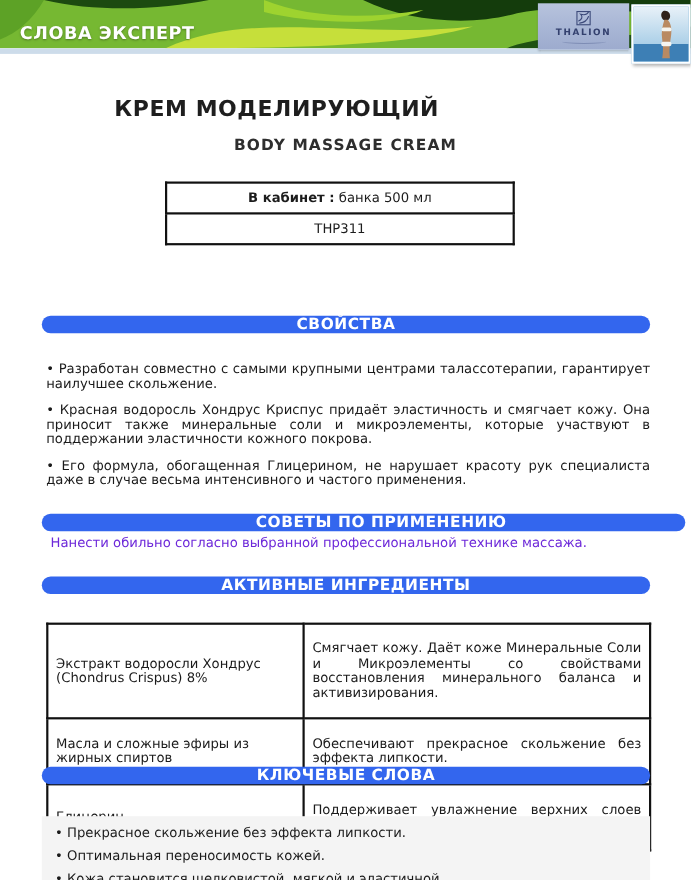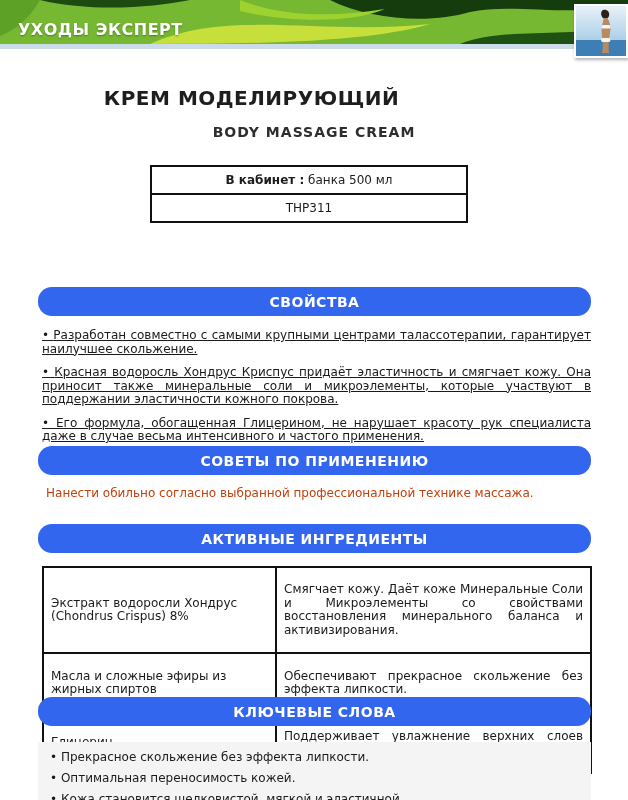--- a/index.html
+++ b/index.html
@@ -36,29 +36,29 @@
   
   .info-table{position:absolute;left:150px;top:165px;width:318px;border-collapse:collapse;}
   .info-table td{
     border:2px solid #111111;height:24px;text-align:center;vertical-align:middle;
     font-size:12px;padding:1px 4px;
   }
   .info-table .shaded{background:#d9d9d9;}
   .info-label{font-weight:bold;}
   
   .bluebar{
-    position:absolute;left:38px;width:553px;height:29px;background:#3366ee;
+    position:absolute;left:38px;width:553px;height:16px;background:#3366ee;
     color:#ffffff;font-size:14px;font-weight:bold;letter-spacing:.5px;
     display:flex;align-items:center;justify-content:center;border-radius:14px;
   }
   
   .textblock{position:absolute;left:42px;width:549px;font-size:12px;line-height:13.5px;color:#1a1a1a;}
   .textblock p{margin:0 0 10px 0;text-align:justify;}
   .textblock p::before{content:"\2022  ";}
-  .advice-text{position:absolute;left:46px;width:540px;font-size:12px;color:#c2410c;}
+  .advice-text{position:absolute;left:46px;width:540px;font-size:12px;color:#6d28d9;}
   
   .ing-table{position:absolute;left:42px;top:566px;width:548px;border-collapse:collapse;table-layout:fixed;}
   .ing-table td{
     border:2px solid #111111;font-size:12px;line-height:13.5px;vertical-align:middle;
     padding:15px 7px;color:#1a1a1a;
   }
   .ing-table col.c1{width:233px;}
   .ing-table col.c2{width:315px;}
   .ing-table td.effect{text-align:justify;}
   .ing-table tr.r1 td{height:42px;}
@@ -80,24 +80,32 @@
   <div class="banner">
     <svg width="628" height="44" viewBox="0 0 628 44">
       <rect x="0" y="0" width="628" height="44" fill="#76b832"></rect>
       <path d="M40,0 C90,12 150,8 190,0 Z" fill="#1c4a10"></path>
       <path d="M330,0 C370,20 430,24 470,12 C510,3 560,16 628,7 L628,0 Z" fill="#143c0c"></path>
       <path d="M460,44 C505,26 560,40 628,24 L628,44 Z" fill="#1f5212"></path>
       <path d="M150,44 C230,8 320,36 430,24 C370,42 260,44 150,44 Z" fill="#c6df3a"></path>
       <path d="M240,0 C280,16 330,18 385,9 C350,24 285,22 240,11 Z" fill="#9ed32f"></path>
       <path d="M0,0 L40,0 C30,18 15,30 0,36 Z" fill="#5da226"></path>
     </svg>
-    <div class="brand">УХОДЫ ЭКСПЕРТ</div>
+    <div class="brand">СЛОВА ЭКСПЕРТ</div>
   </div>
   <div class="banner-strip" style="background: rgb(205, 220, 234);"></div>
 
+  <div class="thalion-box">
+    <svg width="15" height="15" viewBox="0 0 15 15">
+      <rect x="1.5" y="1.5" width="12" height="12" fill="none" stroke="#3c4a7a" stroke-width="1"></rect>
+      <path d="M3,10 C6,9 7,6 5,4 C9,5 11,4 12,2 M4,12 C8,11.5 11,9 12,6" fill="none" stroke="#3c4a7a" stroke-width="1" stroke-linecap="round"></path>
+    </svg>
+    <div class="thalion-name">THALION</div>
+    <div class="thalion-script"></div>
+  </div>
 
   <div class="photo">
     <svg width="50" height="50" viewBox="0 0 50 50">
       <defs>
         <linearGradient id="sky" x1="0" y1="0" x2="0" y2="1">
           <stop offset="0" stop-color="#e8f1f8"></stop>
           <stop offset="1" stop-color="#8fc0e0"></stop>
         </linearGradient>
       </defs>
       <rect x="0" y="0" width="50" height="50" fill="url(#sky)"></rect>
@@ -120,27 +128,27 @@
           <span>банка 500 мл</span>
         </td>
       </tr>
       <tr>
         <td>THP311</td>
       </tr>
     </tbody>
   </table>
 
   <div class="bluebar" style="top: 287px; background: rgb(51, 102, 238);">СВОЙСТВА</div>
-  <div class="textblock" style="top:329px;text-decoration:underline;">
+  <div class="textblock" style="top:329px;">
     <p>Разработан совместно с самыми крупными центрами талассотерапии,  гарантирует наилучшее скольжение.</p>
     <p>Красная водоросль Хондрус Криспус придаёт эластичность и смягчает кожу. Она приносит также минеральные соли и микроэлементы, которые участвуют в поддержании  эластичности кожного покрова.</p>
     <p>Его формула, обогащенная Глицерином, не нарушает красоту рук специалиста даже в случае весьма интенсивного и частого применения.</p>
   </div>
 
-  <div class="bluebar" style="top: 446px; background: rgb(51, 102, 238);">СОВЕТЫ ПО ПРИМЕНЕНИЮ</div>
+  <div class="bluebar" style="top: 467px; background: rgb(51, 102, 238); padding-left: 32px;">СОВЕТЫ ПО ПРИМЕНЕНИЮ</div>
   <div class="advice-text" style="top:486px;">Нанести обильно согласно выбранной профессиональной технике массажа.</div>
 
   <div class="bluebar" style="top: 524px; background: rgb(51, 102, 238);">АКТИВНЫЕ ИНГРЕДИЕНТЫ</div>
   <table class="ing-table">
     <colgroup>
         <col class="c1">
         <col class="c2">
       </colgroup>
     <tbody>
       <tr class="r1">

